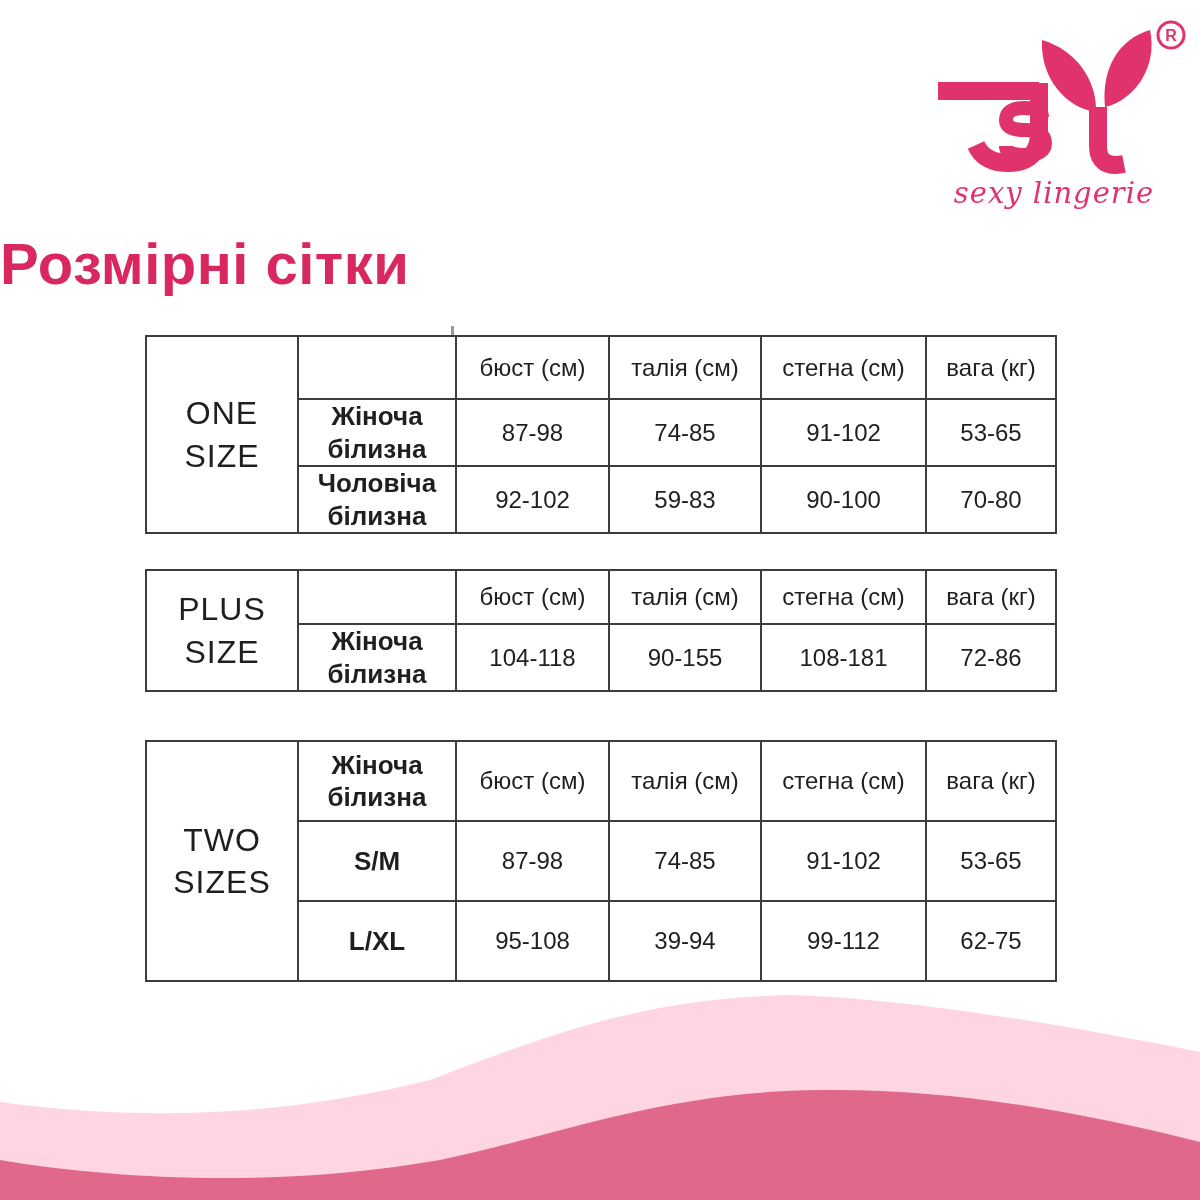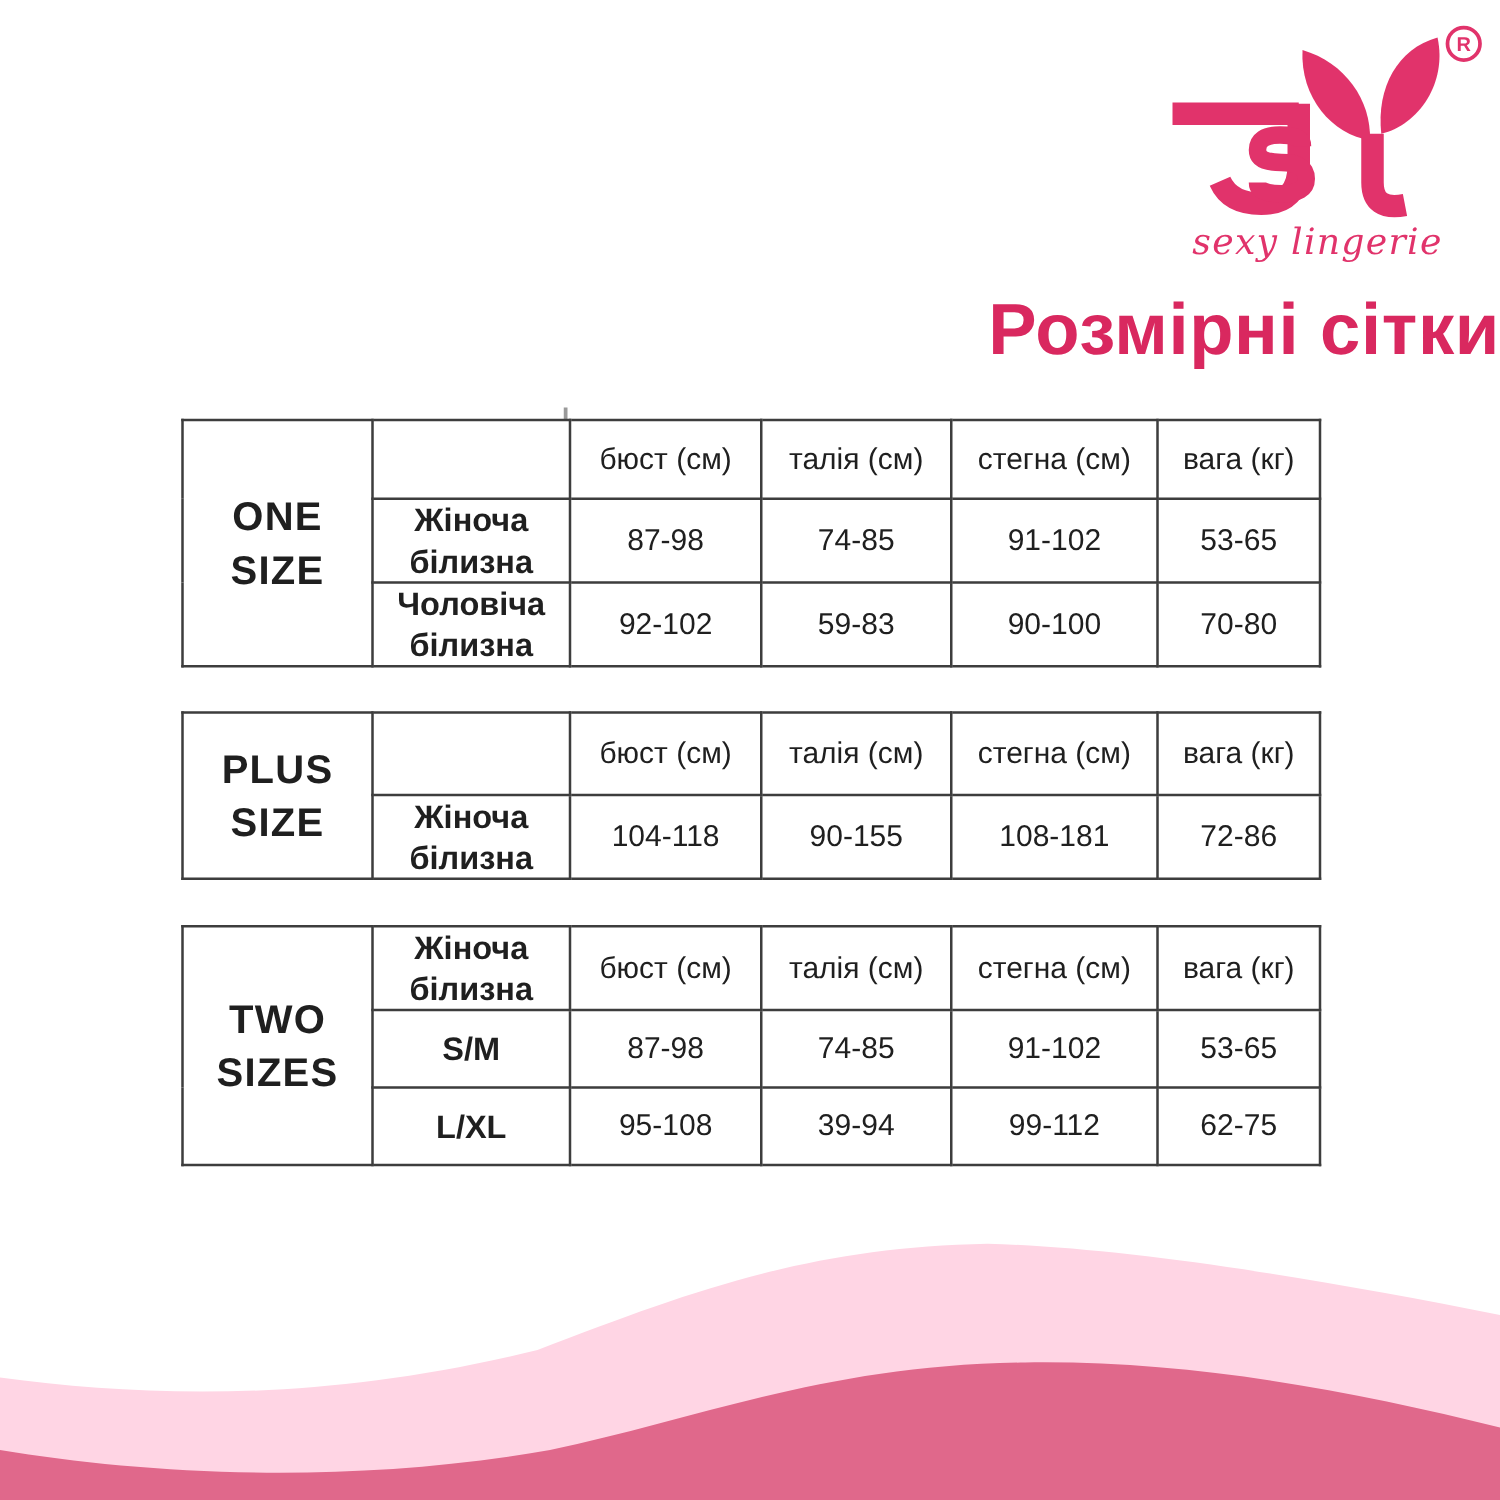--- a/index.html
+++ b/index.html
@@ -13,45 +13,45 @@
   .logo-stroke{stroke:var(--logo-pink);fill:none;}
   .logo-fill{fill:var(--logo-pink);}
   .tagline-text{
     font-family:"DejaVu Serif",serif;font-style:italic;font-size:29px;
     fill:var(--logo-pink);letter-spacing:1px;
   }
   .reg-r{font-family:"Liberation Sans",sans-serif;font-size:16px;font-weight:bold;fill:var(--logo-pink);}
 
   
   .page-title{
-    position:absolute;left:0;top:230px;width:1200px;text-align:right;
+    position:absolute;left:0;top:230px;width:1200px;text-align:left;
     color:var(--accent-pink);font-size:58px;font-weight:700;letter-spacing:0.5px;white-space:nowrap;
   }
 
   
   .size-table{
     position:absolute;left:145px;width:910px;
     border-collapse:collapse;table-layout:fixed;
   }
   #table-one-size{top:335px;}
   #table-plus-size{top:569px;}
   #table-two-sizes{top:740px;}
   .size-table td{
     border:2px solid var(--table-border);
     text-align:center;vertical-align:middle;padding:0;
     color:var(--table-text);overflow:hidden;
   }
   .label-cell{
-    color:var(--accent-pink);font-weight:700;font-size:32px;letter-spacing:1px;margin-left:12px;
+    color:var(--accent-pink);font-weight:400;font-size:32px;letter-spacing:1px;margin-left:12px;
   }
   .label-line{display:block;line-height:1.32;}
   .header-cell{font-size:24px;font-weight:400;border-radius:11px;}
   .name-cell{font-size:26px;font-weight:700;line-height:1.25;border-radius:22px;}
   .val-cell{font-size:24px;font-weight:400;}
-  .rh62{height:66px}.rh63{height:63px}.rh64{height:62px}.rh66{height:66px}
+  .rh62{height:54px}.rh63{height:63px}.rh64{height:80px}.rh66{height:66px}
 
   .border-tick{position:absolute;left:451px;top:326px;width:3px;height:10px;background:#9a9a9a;}
 
   
   .waves{position:absolute;left:0;bottom:0;width:1200px;height:250px;display:block;}
   .wave-light{fill:var(--wave-light-pink);}
   .wave-dark{fill:var(--wave-dark-pink);}
 </style>
 </head>
 <body>

